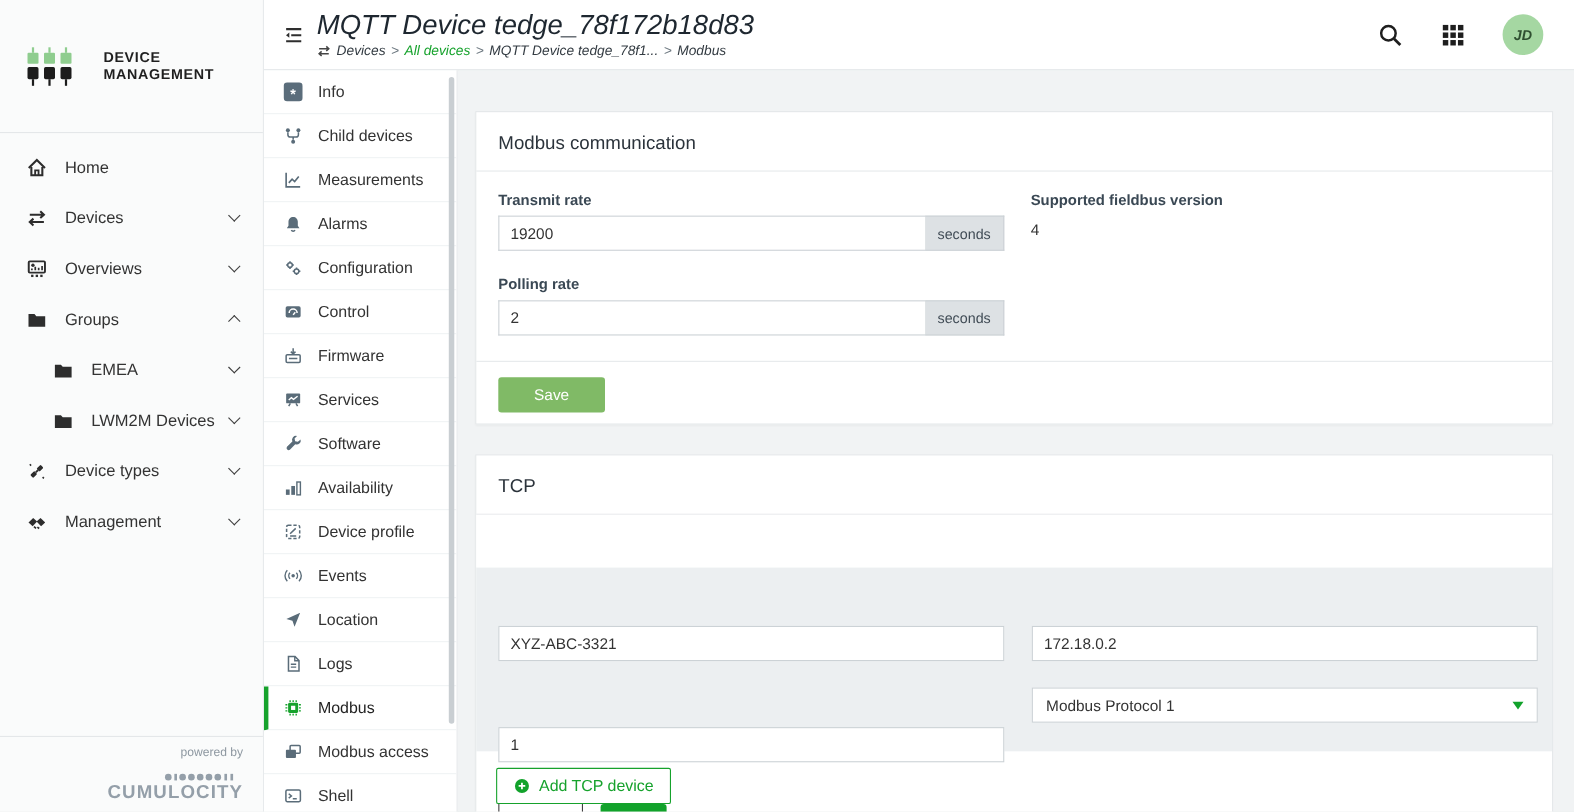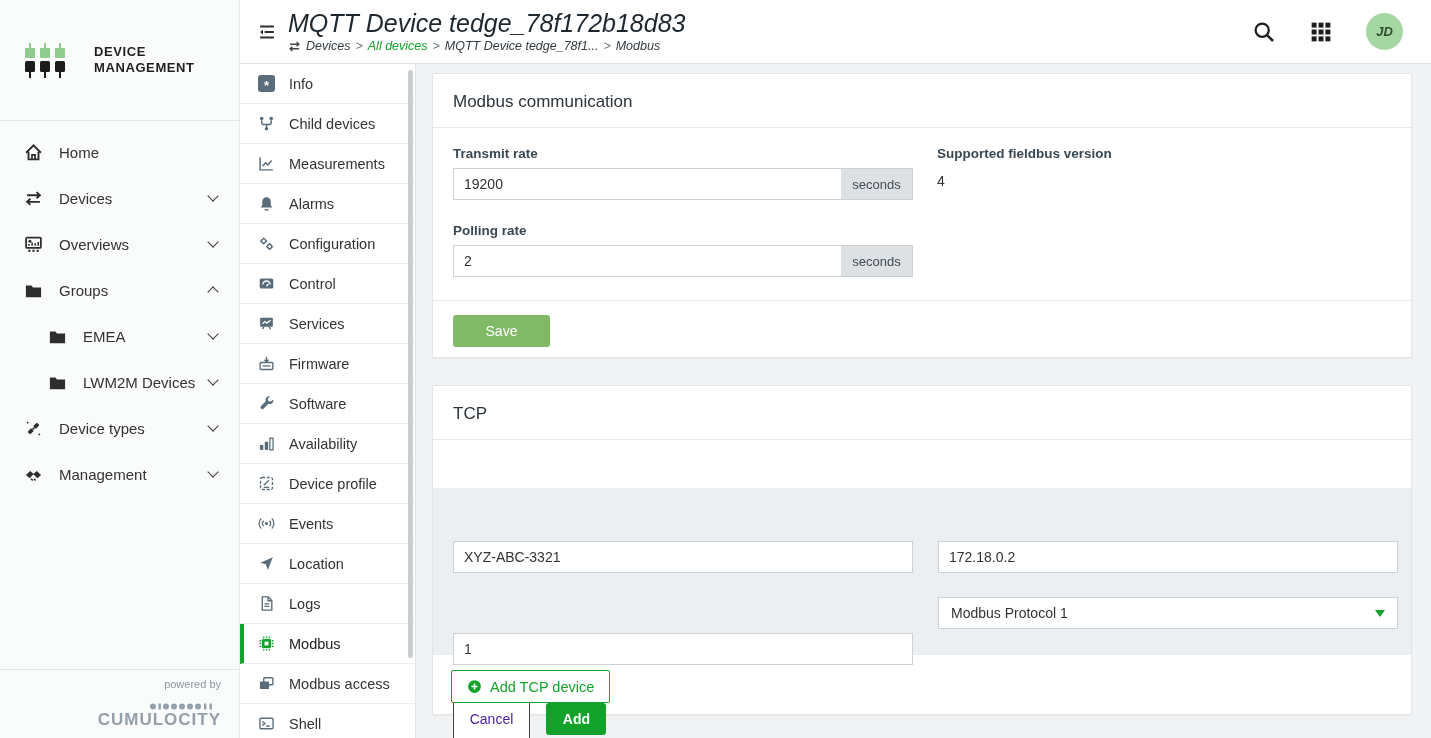--- a/index.html
+++ b/index.html
@@ -43,21 +43,21 @@
   .dn-item.active .lbl { color:#222; }
   .nico { width:17px; height:17px; color:#5a6c79; flex:none; }
   .nico.green { color:#16a22c; }
   .info-badge { width:17px; height:17px; background:#5b6d7b; color:#fff; border-radius:3px; font-size:13px; font-weight:bold; display:flex; align-items:center; justify-content:center; line-height:1; padding-top:3px; flex:none; }
   .dn-scrollbar { position:absolute; right:2px; top:6px; width:5px; height:588px; background:#c9ced2; border-radius:3px; }
 
   
   .main { position:absolute; left:417px; top:64px; width:1014px; height:674px; background:#f1f3f4; padding:9px 19px 0 15px; }
   .card { background:#fff; border:1px solid #e3e6e8; box-shadow:0 1px 2px rgba(0,0,0,.04); }
   .card-head { padding:18px 20px 15px 20px; border-bottom:1px solid #e6e9eb; font-size:17px; color:#2b333b; }
-  .card1 { height:285px; margin-bottom:27px; }
+  .card1 { height:285px; margin-bottom:27px;margin-top:28px; }
   .card1-body { display:grid; grid-template-columns:460px 1fr; column-gap:24px; padding:18px 20px 0 20px; }
   .fld-label { font-size:13.5px; font-weight:bold; color:#3a4854; margin-bottom:7px; }
   .in-group { display:flex; height:32px; }
   .in-group input { flex:1; height:32px; border:1px solid #ccd2d6; border-right:none; padding:0 10px; font-size:14px; color:#333; font-family:"Liberation Sans",sans-serif; outline:none; min-width:0; }
   .in-addon { width:72px; background:#dde1e4; border:1px solid #ccd2d6; border-left:none; display:flex; align-items:center; justify-content:center; font-size:13px; color:#41url4c56; color:#414c56; }
   .fld { margin-bottom:23px; }
   .ro-value { font-size:14px; color:#333; margin-top:12px; }
   .card1-footer { border-top:1px solid #e6e9eb; padding:14px 20px; }
   .btn { display:inline-flex; align-items:center; justify-content:center; border-radius:3px; font-size:14px; cursor:pointer; font-family:"Liberation Sans",sans-serif; }
   .btn-save { background:#80ba66; color:#fff; border:none; padding:8px 0; width:97px; }
@@ -298,33 +298,33 @@
     <div class="dn-item">
       <svg class="nico" viewBox="0 0 16 16">
           <rect x="1.6" y="3.2" width="12.8" height="9.6" rx="1.5" fill="currentColor"></rect>
           <path d="M4.6 9a3.4 3.4 0 0 1 6.8 0" fill="none" stroke="#fff" stroke-width="1.3"></path>
           <path d="M8 10.6l1.8-2.2" stroke="#fff" stroke-width="1.3"></path>
         </svg>
       <span class="lbl">Control</span>
     </div>
     <div class="dn-item">
       <svg class="nico" viewBox="0 0 16 16">
+          <rect x="2" y="7" width="12" height="6.6" rx="1" fill="none" stroke="currentColor" stroke-width="1.3"></rect>
+          <path d="M8 1.6v4.6M6 4.4 8 6.4l2-2" fill="none" stroke="currentColor" stroke-width="1.3"></path>
+          <path d="M4.4 10.3h7.2" stroke="currentColor" stroke-width="1.2"></path>
+        </svg>
+      <span class="lbl">Firmware</span>
+    </div>
+    <div class="dn-item">
+      <svg class="nico" viewBox="0 0 16 16">
           <rect x="2" y="2.6" width="12" height="8.4" rx="0.8" fill="currentColor"></rect>
           <path d="M4.2 8.2l2.3-2 1.8 1.4 3.5-2.7" fill="none" stroke="#fff" stroke-width="1.2"></path>
           <path d="M5.6 11l-1.4 2.4M10.4 11l1.4 2.4" stroke="currentColor" stroke-width="1.3"></path>
         </svg>
       <span class="lbl">Services</span>
-    </div>
-    <div class="dn-item">
-      <svg class="nico" viewBox="0 0 16 16">
-          <rect x="2" y="7" width="12" height="6.6" rx="1" fill="none" stroke="currentColor" stroke-width="1.3"></rect>
-          <path d="M8 1.6v4.6M6 4.4 8 6.4l2-2" fill="none" stroke="currentColor" stroke-width="1.3"></path>
-          <path d="M4.4 10.3h7.2" stroke="currentColor" stroke-width="1.2"></path>
-        </svg>
-      <span class="lbl">Firmware</span>
     </div>
     <div class="dn-item">
       <svg class="nico" viewBox="0 0 16 16">
           <path d="M14.4 4.3a3.4 3.4 0 0 1-4.6 4L5.2 13a1.8 1.8 0 0 1-2.5-2.5l4.6-4.6a3.4 3.4 0 0 1 4-4.6L9.2 3.4l.5 2.3 2.3.5z" fill="currentColor"></path>
         </svg>
       <span class="lbl">Software</span>
     </div>
     <div class="dn-item">
       <svg class="nico" viewBox="0 0 16 16">
           <rect x="1.8" y="9.4" width="3.2" height="4.6" fill="currentColor"></rect>

